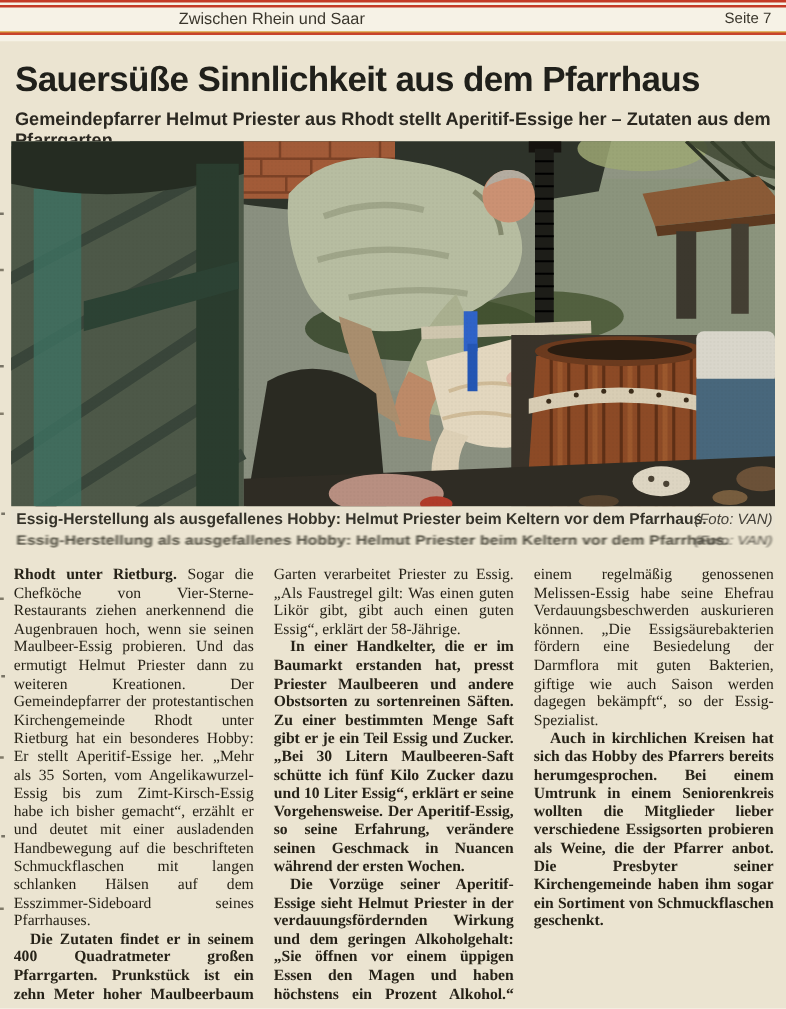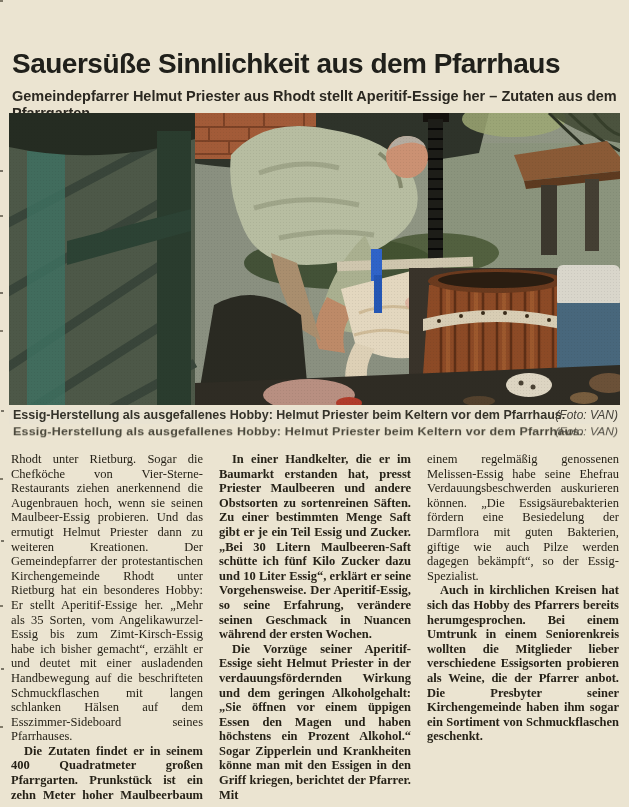--- a/index.html
+++ b/index.html
@@ -47,34 +47,43 @@
   
   .columns{
     position:absolute;top:452px;left:11px;width:608px;height:352px;
     display:flex;gap:16px;overflow:hidden;
     font-family:"Liberation Serif",serif;
     font-size:12.5px;line-height:14.6px;color:#262218;
   }
   .col{flex:1 1 0;min-width:0;}
   .col p{margin:0;text-align:justify;}
   .col p.ind{text-indent:13px;font-weight:bold;}
-  .lead{font-weight:400;}
+  .lead{font-weight:700;}
   
   .edge-specks{position:absolute;top:0;left:0;width:3px;height:2px;background:#55503f;opacity:.7;
     box-shadow:0 170px 0 #4a4639,0 215px 0 #55503f,0 292px 0 #4a4639,0 330px 0 #5a5443,
                1px 410px 0 #4a4639,0 478px 0 #55503f,1px 540px 0 #4a4639,0 605px 0 #55503f,
                1px 668px 0 #4a4639,0 726px 0 #55503f;}
 </style>
 </head>
 <body>
 
 <div class="page">
 
   <div class="edge-specks"></div>
 
+  <header class="masthead">
+    <div class="rule r1"></div>
+    <div class="rule r2"></div>
+    <div class="mast-row">
+      <span class="section-title">Zwischen Rhein und Saar</span>
+      <span class="page-number">Seite 7</span>
+    </div>
+    <div class="rule r3"></div>
+  </header>
 
   <h1 class="headline">Sauersüße Sinnlichkeit aus dem Pfarrhaus</h1>
   <h2 class="subheadline">Gemeindepfarrer Helmut Priester aus Rhodt stellt Aperitif-Essige her – Zutaten aus dem Pfarrgarten</h2>
 
   <figure class="photo">
     <svg width="611" height="292" viewBox="0 0 611 292" xmlns="http://www.w3.org/2000/svg">
       <defs>
         <pattern id="halftone" width="3" height="3" patternUnits="userSpaceOnUse">
           <rect width="3" height="3" fill="none"></rect>
           <rect x="1" y="1" width="1" height="1" fill="rgba(25,25,15,0.12)"></rect>
@@ -205,22 +214,23 @@
     <span class="cap">Essig-Herstellung als ausgefallenes Hobby: Helmut Priester beim Keltern vor dem Pfarrhaus.</span>
     <span class="credit">(Foto: VAN)</span>
   </div>
 
   <main class="columns">
     <div class="col">
       <p><b class="lead">Rhodt unter Rietburg.</b> <span>Sogar die Chefköche von Vier-Sterne-Restaurants ziehen anerkennend die Augenbrauen hoch, wenn sie seinen Maulbeer-Essig probieren. Und das ermutigt Helmut Priester dann zu weiteren Kreationen. Der Gemeindepfarrer der protestantischen Kirchengemeinde Rhodt unter Rietburg hat ein besonderes Hobby: Er stellt Aperitif-Essige her. „Mehr als 35 Sorten, vom Angelikawurzel-Essig bis zum Zimt-Kirsch-Essig habe ich bisher gemacht“, erzählt er und deutet mit einer ausladenden Handbewegung auf die beschrifteten Schmuckflaschen mit langen schlanken Hälsen auf dem Esszimmer-Sideboard seines Pfarrhauses.</span></p>
       <p class="ind">Die Zutaten findet er in seinem 400 Quadratmeter großen Pfarrgarten. Prunkstück ist ein zehn Meter hoher Maulbeerbaum aus Napoleons Zeiten, der ihm pro Saison etwa 20 Liter Maulbeeren beschert. Doch auch Pflaumen, Äpfel, Kirschen, Kiwis, Himbeeren, Brombeeren und Holunder aus seinem</p>
     </div>
     <div class="col">
+      <p>Garten verarbeitet Priester zu Essig. „Als Faustregel gilt: Was einen guten Likör gibt, gibt auch einen guten Essig“, erklärt der 58-Jährige.</p>
       <p class="ind">In einer Handkelter, die er im Baumarkt erstanden hat, presst Priester Maulbeeren und andere Obstsorten zu sortenreinen Säften. Zu einer bestimmten Menge Saft gibt er je ein Teil Essig und Zucker. „Bei 30 Litern Maulbeeren-Saft schütte ich fünf Kilo Zucker dazu und 10 Liter Essig“, erklärt er seine Vorgehensweise. Der Aperitif-Essig, so seine Erfahrung, verändere seinen Geschmack in Nuancen während der ersten Wochen.</p>
       <p class="ind">Die Vorzüge seiner Aperitif-Essige sieht Helmut Priester in der verdauungsfördernden Wirkung und dem geringen Alkoholgehalt: „Sie öffnen vor einem üppigen Essen den Magen und haben höchstens ein Prozent Alkohol.“ Sogar Zipperlein und Krankheiten könne man mit den Essigen in den Griff kriegen, berichtet der Pfarrer. Mit</p>
     </div>
     <div class="col">
-      <p>einem regelmäßig genossenen Melissen-Essig habe seine Ehefrau Verdauungsbeschwerden auskurieren können. „Die Essigsäurebakterien fördern eine Besiedelung der Darmflora mit guten Bakterien, giftige wie auch Pilze werden dagegen bekämpft“, so der Essig-Spezialist.</p>
+      <p>einem regelmäßig genossenen Melissen-Essig habe seine Ehefrau Verdauungsbeschwerden auskurieren können. „Die Essigsäurebakterien fördern eine Besiedelung der Darmflora mit guten Bakterien, giftige wie auch Saison werden dagegen bekämpft“, so der Essig-Spezialist.</p>
       <p class="ind"><span>Auch in kirchlichen Kreisen hat sich das Hobby des Pfarrers bereits herumgesprochen. Bei einem Umtrunk in einem Seniorenkreis wollten die Mitglieder lieber verschiedene Essigsorten probieren als Weine, die der Pfarrer anbot. Die Presbyter seiner Kirchengemeinde haben ihm sogar ein Sortiment von Schmuckflaschen geschenkt.</span> </p>
     </div>
   </main>
 
 </div>
 
 </body></html>

